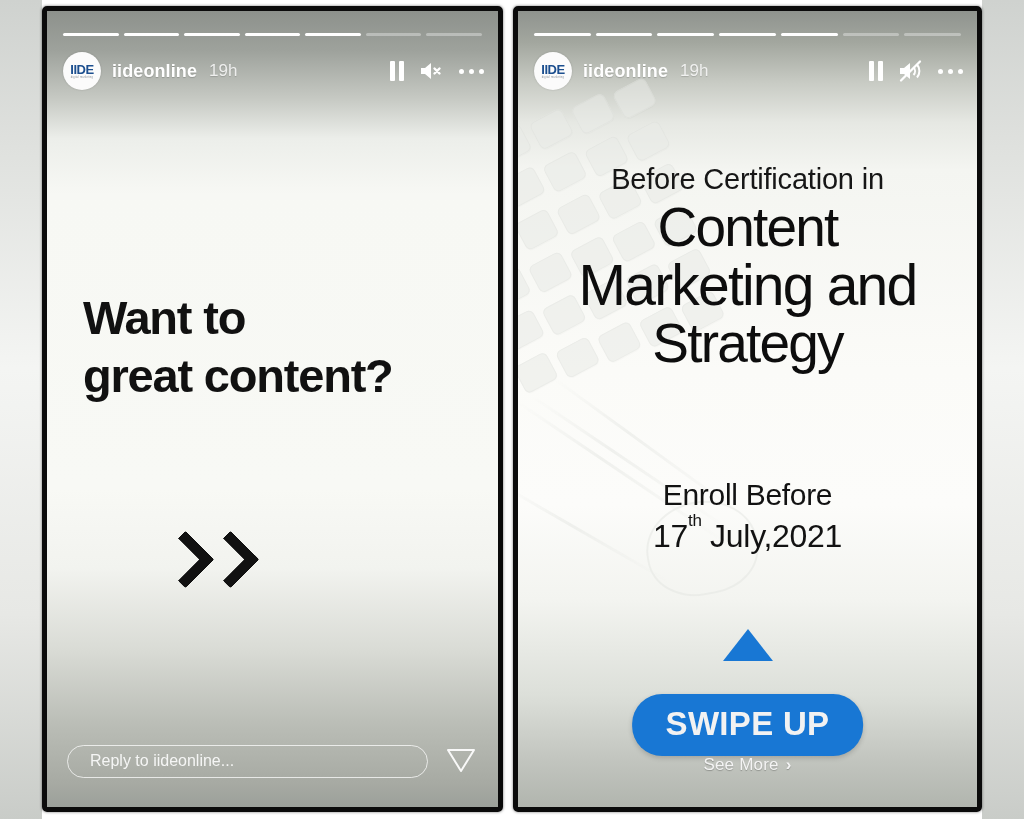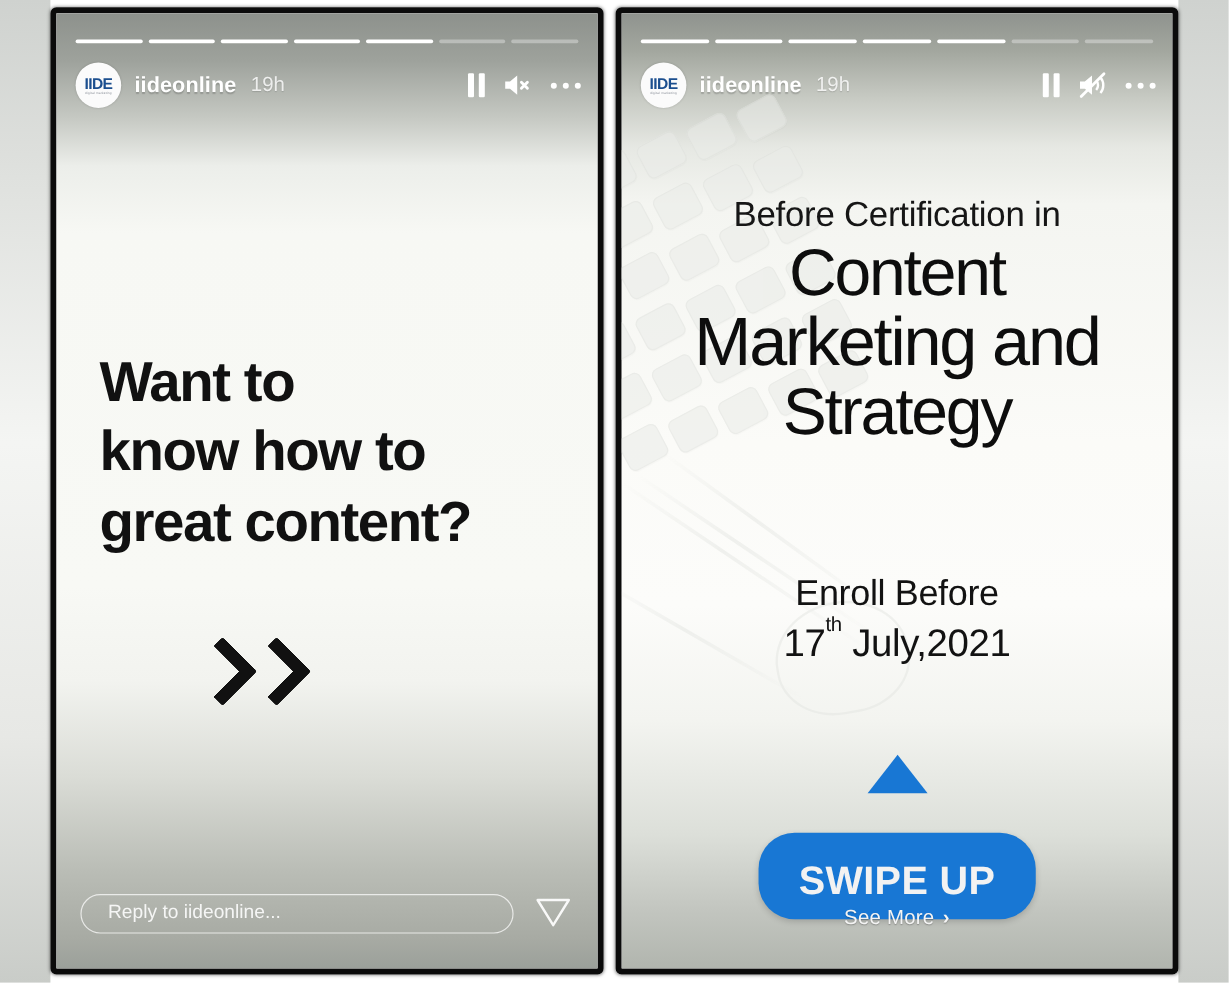--- a/index.html
+++ b/index.html
@@ -336,21 +336,21 @@
     position: absolute;
     left: 50%;
     top: 683px;
     transform: translateX(-50%);
     z-index: 5;
     background: #1877D4;
     color: #f2f2f2;
     font-size: 33px;
     font-weight: 700;
     letter-spacing: .3px;
-    padding: 21px 34px 13px;
+    padding: 11px 34px 13px;
     border-radius: 30px;
     box-shadow: 0 2px 5px rgba(0,0,0,.18);
     white-space: nowrap;
   }
   .see-more {
     position: absolute;
     left: 0; right: 0;
     top: 744px;
     text-align: center;
     z-index: 5;
@@ -412,21 +412,20 @@
                 <i></i>
                 <i></i>
                 <i></i>
               </span>
           </span>
         </div>
       </div>
 
       <div class="left-copy">
         <div>Want to</div>
-        <div>know how to</div>
         <div>great content?</div>
       </div>
 
       <div class="chevrons">
         <span class="chev"></span>
         <span class="chev"></span>
       </div>
 
       <div class="reply-bar">
         <div class="reply-input">

